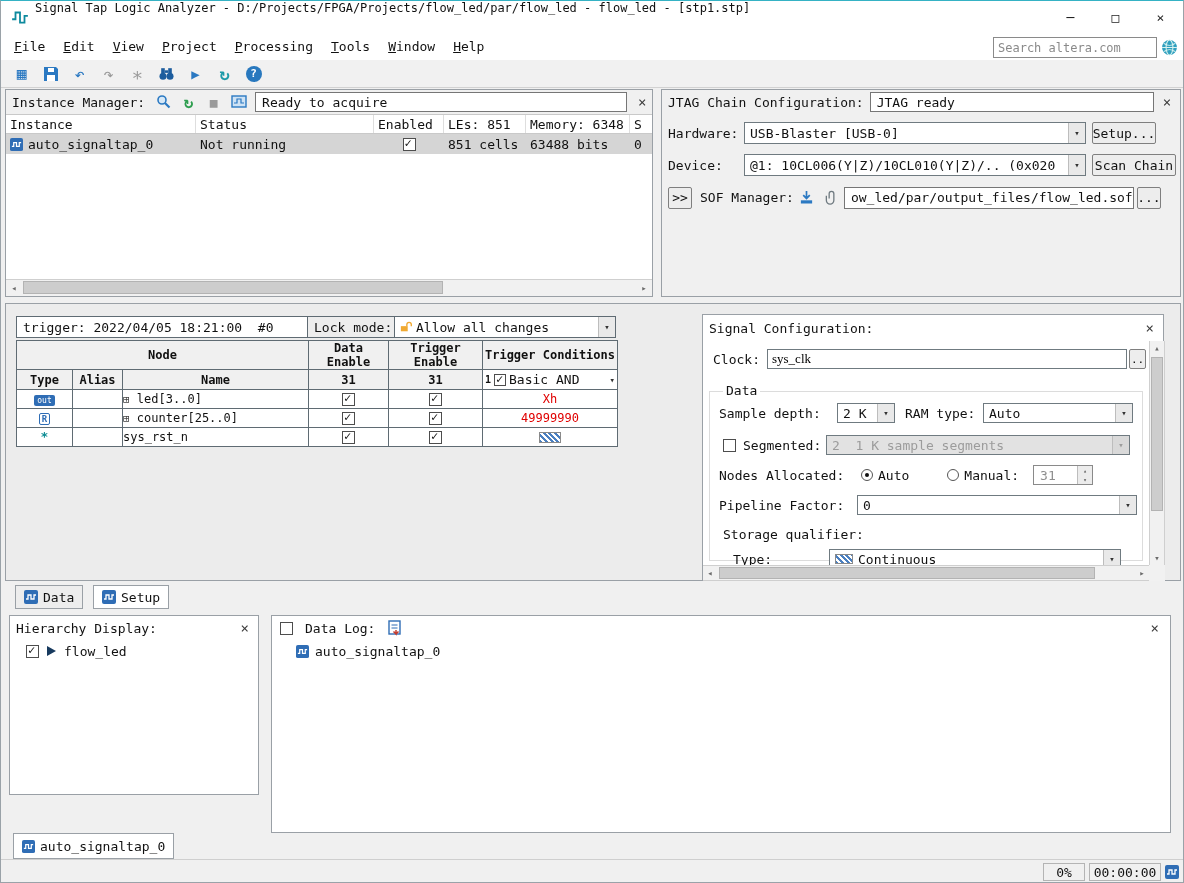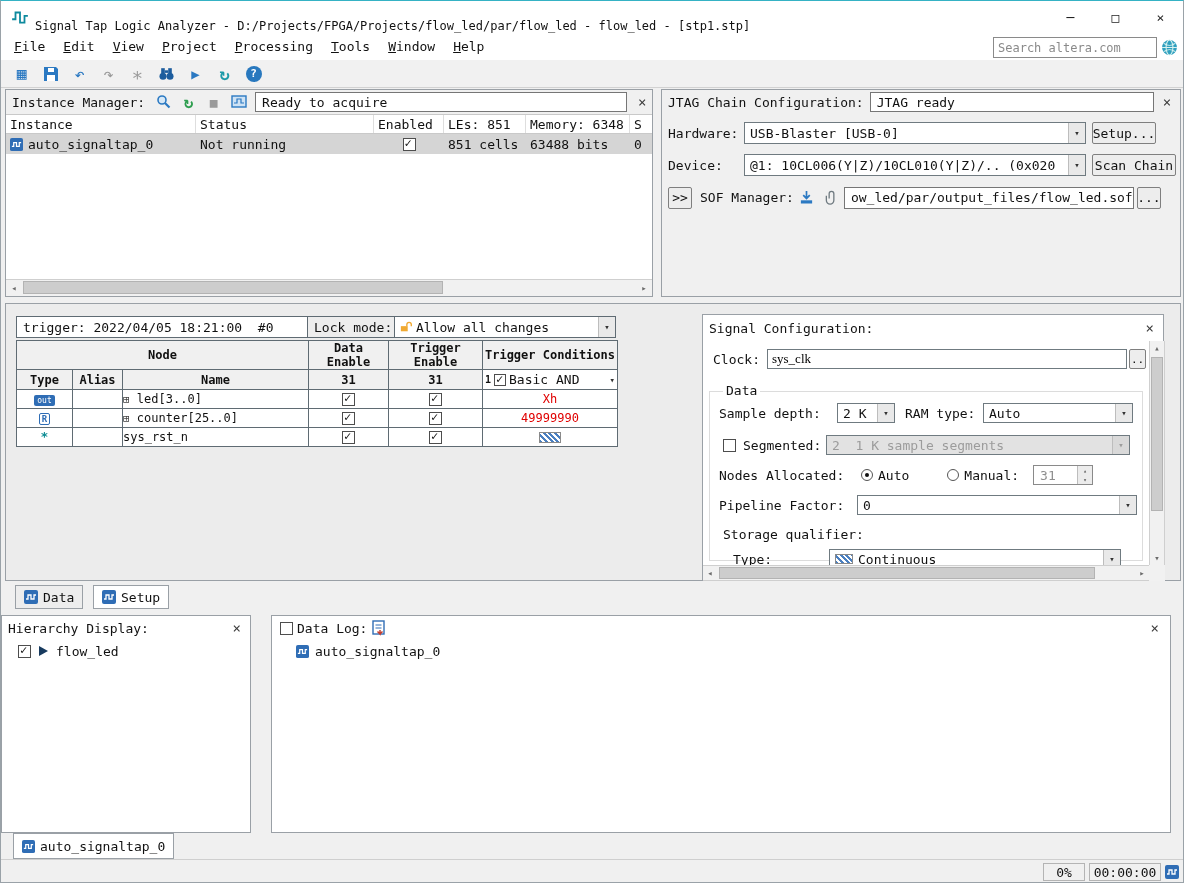--- a/index.html
+++ b/index.html
@@ -18,21 +18,21 @@
   .dd.dis{background:#e2e2e2;color:#9c9c9c}
   .dd.dis .arr{color:#9c9c9c;background:#d9d9d9}
   .cb{display:inline-block;width:13px;height:13px;background:#fff;border:1px solid #4d4d4d;position:relative;cursor:pointer;flex:none;vertical-align:middle}
   .cb.checked::after{content:"✓";position:absolute;left:1px;top:-3px;font-size:12px;font-weight:bold;color:#111}
   .radio{display:inline-block;width:12px;height:12px;border:1px solid #555;border-radius:50%;background:#fff;cursor:pointer;position:relative;flex:none}
   .radio.sel::after{content:"";position:absolute;left:3px;top:3px;width:4px;height:4px;border-radius:50%;background:#111}
   .scrollbar{position:absolute;background:#f1f1f1;border:1px solid #cfcfcf;color:#6a6a6a}
   .thumb{position:absolute;background:#cdcdcd;border:1px solid #b3b3b3}
   .sarr{position:absolute;font-size:9px;color:#6a6a6a;display:flex;align-items:center;justify-content:center;cursor:pointer}
   
-  .titlebar{position:absolute;left:0;top:0;width:100%;height:32px;background:#fff;display:flex;align-items:flex-end}
+  .titlebar{position:absolute;left:0;top:0;width:100%;height:32px;background:#fff;display:flex;align-items:flex-start}
   .title-text{font-size:12px;margin-left:8px;white-space:pre}
   .wbtn{width:45px;height:32px;display:flex;align-items:center;justify-content:center;font-size:13px;cursor:pointer;color:#222}
   .menubar{position:absolute;left:0;top:32px;width:100%;height:27px;background:#fff;display:flex;align-items:center;padding-left:4px}
   .menu-item{display:inline-block;padding:4px 9px;cursor:pointer}
   .menu-item::first-letter{text-decoration:underline}
   .searchbox{position:absolute;right:26px;top:4px;width:164px;height:21px;border:1px solid #8a8a8a;background:#fff;display:flex;align-items:center;padding:0 4px}
   .searchbox input{border:none;outline:none;width:100%;font-family:inherit;font-size:12px;color:#444}
   .searchbox input::placeholder{color:#8a8a8a}
   .toolbar{position:absolute;left:0;top:59px;width:100%;height:28px;background:#f1f1f1;border-bottom:1px solid #d2d2d2;display:flex;align-items:center;padding-left:8px;gap:4px}
   .ticon{width:25px;height:23px;display:flex;align-items:center;justify-content:center;cursor:pointer}
@@ -376,34 +376,34 @@
     <span class="t">Data</span>
   </div>
   <div class="tab" style="left:92px;top:584px;background:#fff">
     <svg width="14" height="14" viewBox="0 0 14 14">
         <rect width="14" height="14" rx="2" fill="#2f6db5"></rect>
         <path d="M2 9 h2 v-4 h3 v4 h3 v-4 h2" stroke="#fff" fill="none" stroke-width="1.3"></path>
       </svg>
     <span class="t">Setup</span>
   </div>
 
-  <div class="panel" style="left:0;top:614px;width:250px;height:218px">
+  <div class="panel" style="left:8px;top:614px;width:250px;height:180px">
     <div class="row" style="height:24px;padding:0 6px">
       <span class="t">Hierarchy Display:</span>
       <span class="xbtn" style="margin-left:auto">×</span>
     </div>
     <div class="row" style="height:22px;padding-left:16px;gap:8px">
       <span class="cb checked"></span>
       <span class="tri"></span>
       <span class="t">flow_led</span>
     </div>
   </div>
 
   <div class="panel" style="left:270px;top:614px;width:900px;height:218px">
-    <div class="row" style="height:24px;padding:0 8px;gap:4px">
+    <div class="row" style="height:24px;padding:0 8px;gap:12px">
       <span class="cb"></span>
       <span class="t">Data Log:</span>
       <svg width="16" height="16" viewBox="0 0 16 16">
         <rect x="2" y="1" width="11" height="13" fill="#fff" stroke="#2f6db5" stroke-width="1.4"></rect>
         <line x1="4.5" y1="5" x2="10.5" y2="5" stroke="#2f6db5"></line>
           <line x1="4.5" y1="8" x2="10.5" y2="8" stroke="#2f6db5"></line>
         <path d="M9 10 v4 l-2.5 -2.5 M9 14 l2.5 -2.5" stroke="#c23b2e" fill="none" stroke-width="1.5"></path>
       </svg>
       <span class="xbtn" style="margin-left:auto">×</span>
     </div>

